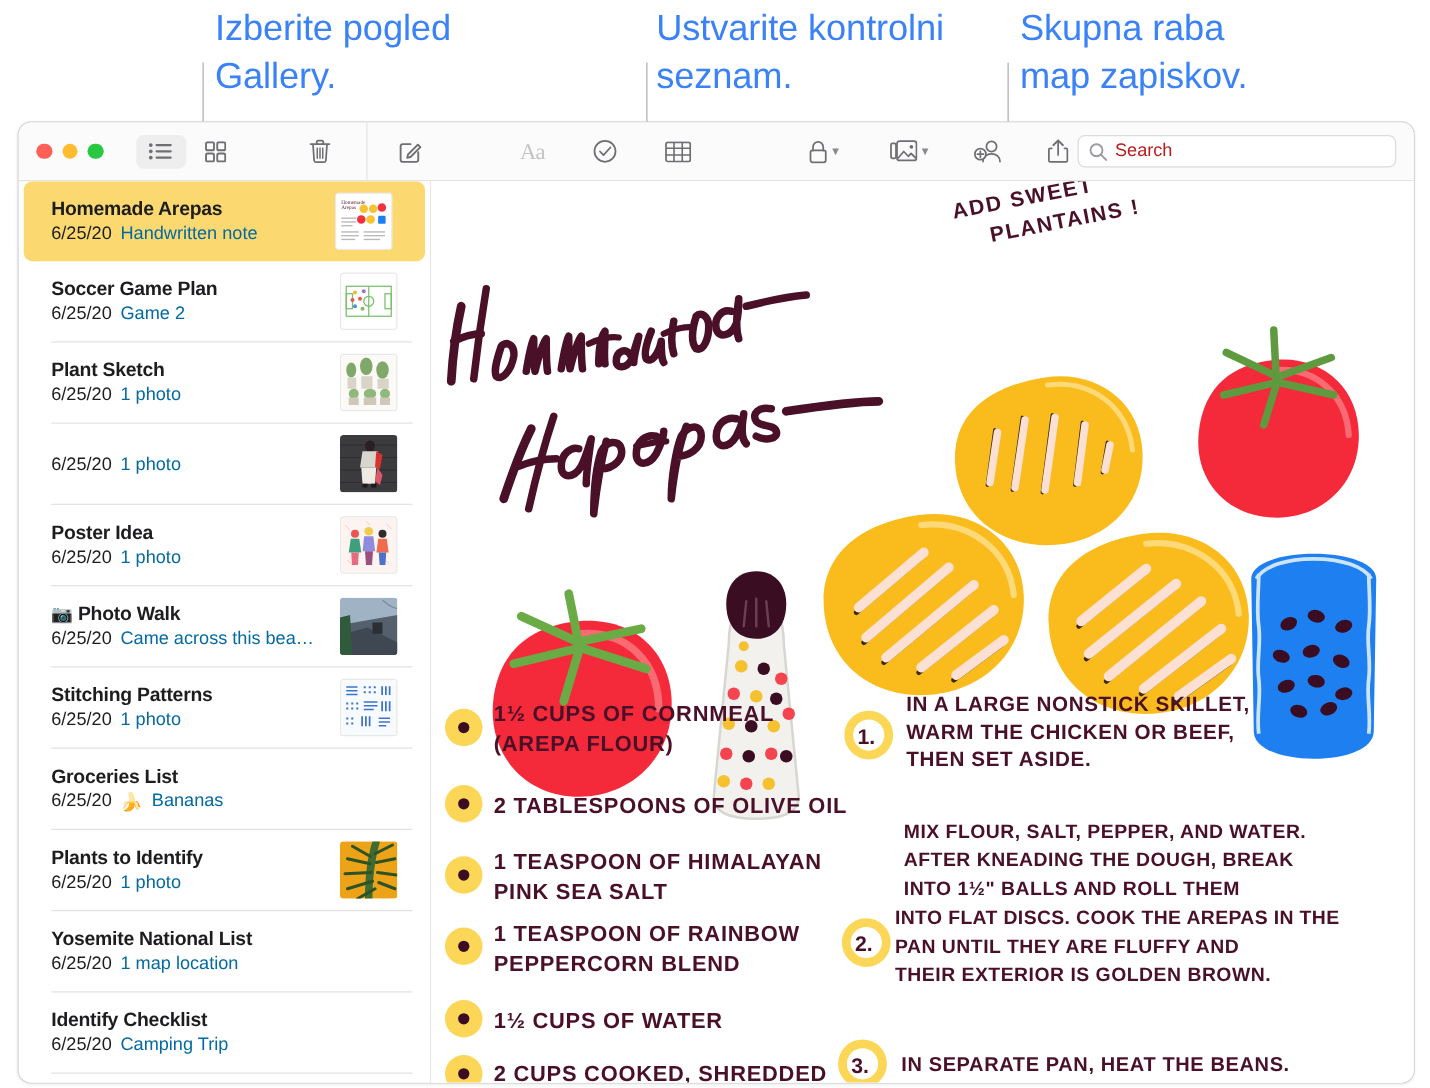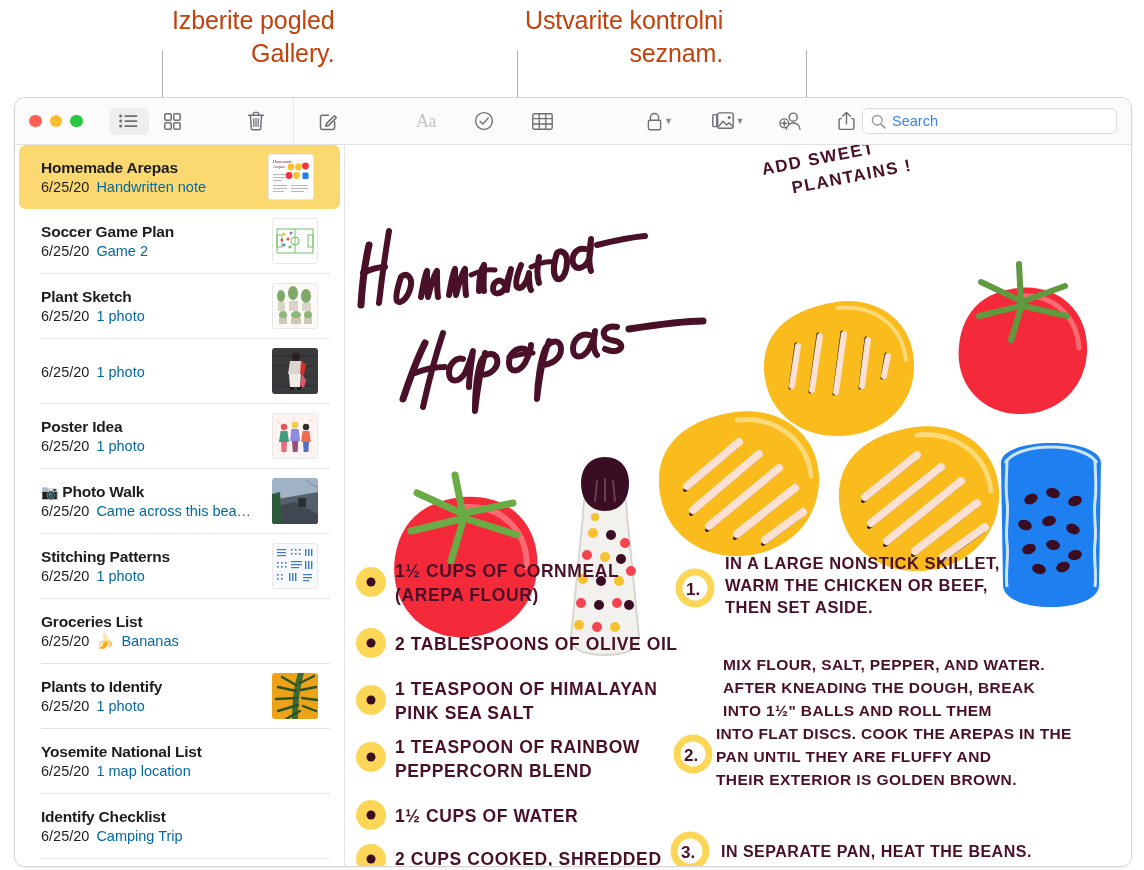--- a/index.html
+++ b/index.html
@@ -5,21 +5,21 @@
   * { box-sizing: border-box; margin: 0; padding: 0; }
   html, body {
     width: 1144px; height: 870px;
     background: #ffffff;
     font-family: "Liberation Sans", sans-serif;
     overflow: hidden;
   }
   .page { position: relative; width: 1144px; height: 870px; background: #fff; }
 
   
-  .callout { position: absolute; font-size: 25px; line-height: 1.32; color: #c2410c; letter-spacing: -0.1px; text-align: right; }
+  .callout { position: absolute; font-size: 29px; line-height: 1.32; color: #3b82f6; letter-spacing: -0.1px; }
   .callout-line { position: absolute; width: 1px; background: #b0b0b0; }
 
   
   .window {
     position: absolute; left: 14px; top: 97px;
     width: 1118px; height: 770px;
     background: #fff;
     border: 1px solid #d6d6d6;
     border-radius: 11px 11px 11px 11px;
     overflow: hidden;
@@ -64,21 +64,21 @@
   .chev { margin-left: 2px; color: #8a8a8e; font-size: 9px; }
   .withchev { width: 44px !important; }
 
   .search {
     margin-left: auto;
     width: 255px; height: 26px;
     border: 1px solid #dcdcdc; border-radius: 6px;
     background: #fff;
     display: flex; align-items: center; padding: 0 8px; gap: 6px;
   }
-  .search .ph { font-size: 14.5px; color: #3b82f6; }
+  .search .ph { font-size: 14.5px; color: #b91c1c; }
 
   
   .wbody { display: flex; height: 722px; }
   .sidebar {
     width: 330px; height: 100%;
     background: #fff;
     border-right: 1px solid #e6e6e6;
     overflow: hidden;
   }
   .note-row {
@@ -116,20 +116,24 @@
     <div>Gallery.</div>
   </div>
   <div class="callout-line" style="left:162px; top:50px; height:78px;"></div>
 
   <div class="callout" style="left:525px; top:4px;">
     <div>Ustvarite kontrolni</div>
     <div>seznam.</div>
   </div>
   <div class="callout-line" style="left:517px; top:50px; height:78px;"></div>
 
+  <div class="callout" style="left:816px; top:4px;">
+    <div>Skupna raba</div>
+    <div>map zapiskov.</div>
+  </div>
   <div class="callout-line" style="left:806px; top:50px; height:78px;"></div>
 
   <div class="window">
 
     <div class="titlebar">
 
       <div class="sidebar-zone">
         <div class="traffic">
           <div class="dot red"></div>
           <div class="dot yellow"></div>

